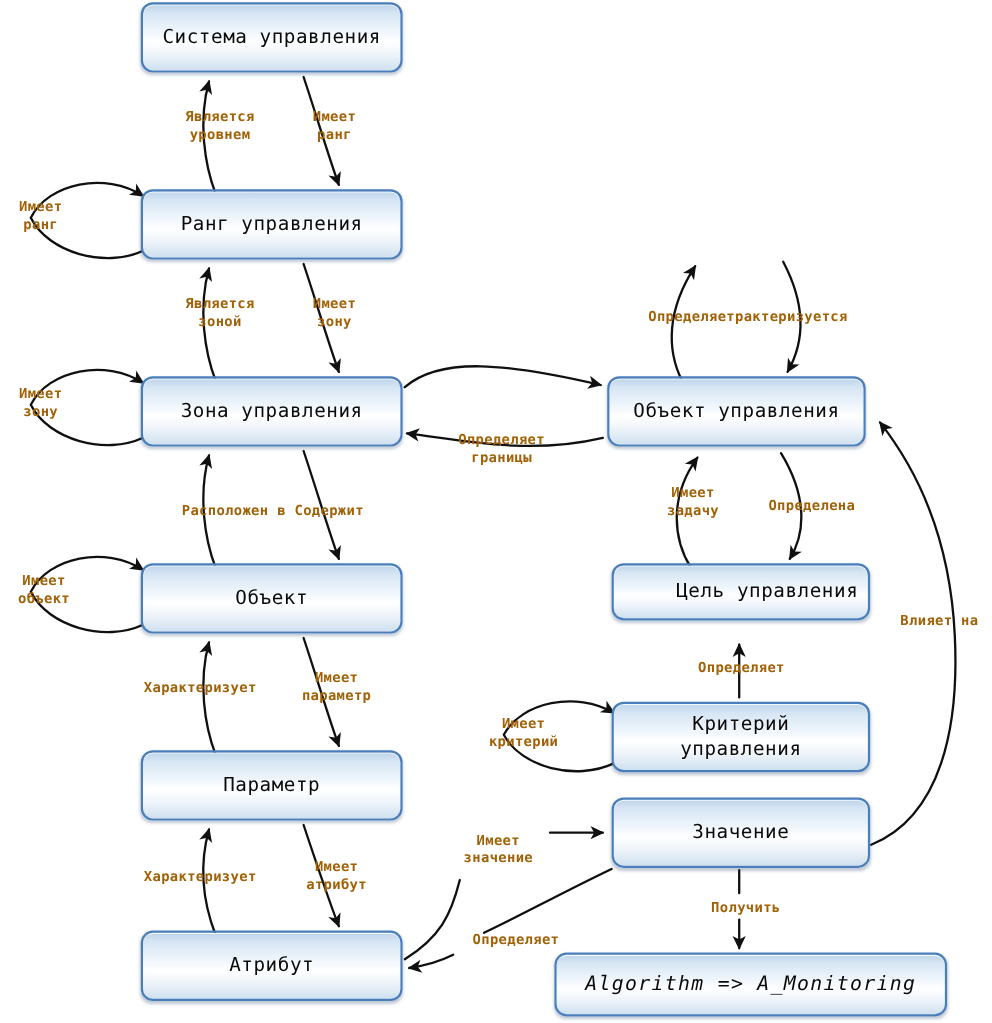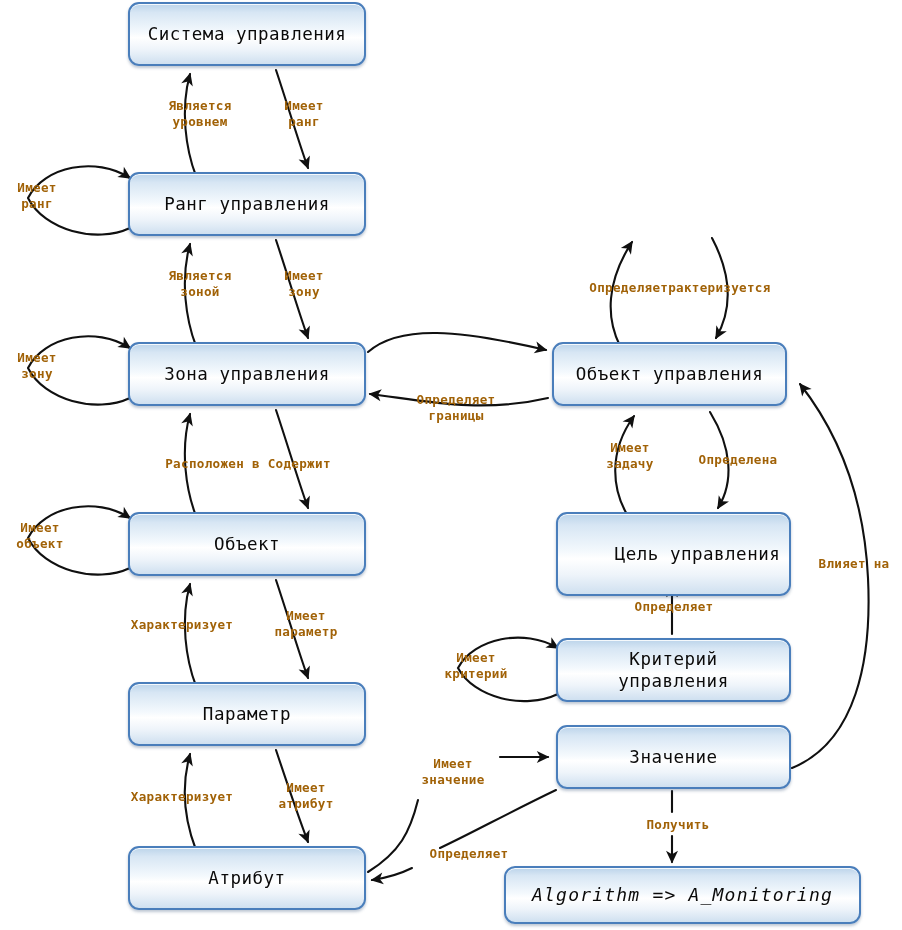--- a/index.html
+++ b/index.html
@@ -94,21 +94,21 @@
   <div class="nodebox" style="left:128px;top:682px;width:238px;height:64px;">
     <span class="lbl">Параметр</span>
   </div>
   <div class="nodebox" style="left:128px;top:846px;width:238px;height:64px;">
     <span class="lbl">Атрибут</span>
   </div>
 
   <div class="nodebox" style="left:552px;top:342px;width:235px;height:64px;">
     <span class="lbl">Объект управления</span>
   </div>
-  <div class="nodebox" style="left:556px;top:512px;width:235px;height:84px;padding-left:48px;">
+  <div class="nodebox" style="left:556px;top:512px;width:235px;height:52px;padding-left:48px;">
     <span class="lbl">Цель управления</span>
   </div>
   <div class="nodebox" style="left:556px;top:638px;width:235px;height:64px;">
     <span class="lbl">Критерий
 управления</span>
   </div>
   <div class="nodebox" style="left:556px;top:725px;width:235px;height:64px;">
     <span class="lbl">Значение</span>
   </div>
   <div class="nodebox algo" style="left:504px;top:866px;width:357px;height:58px;">

